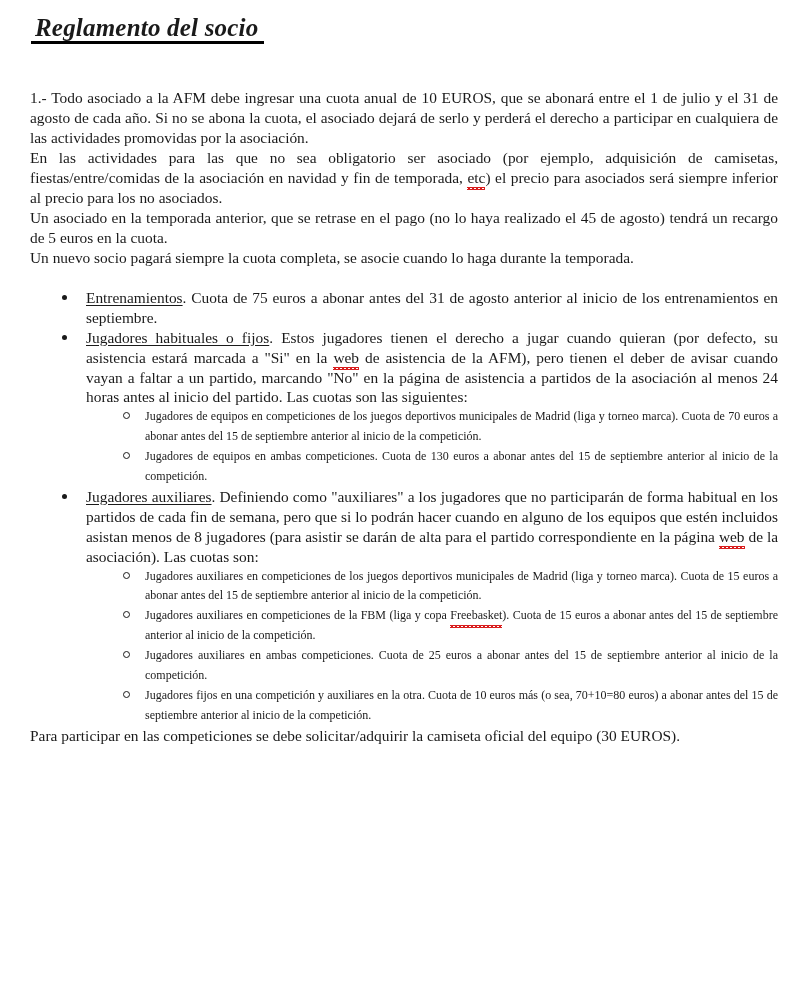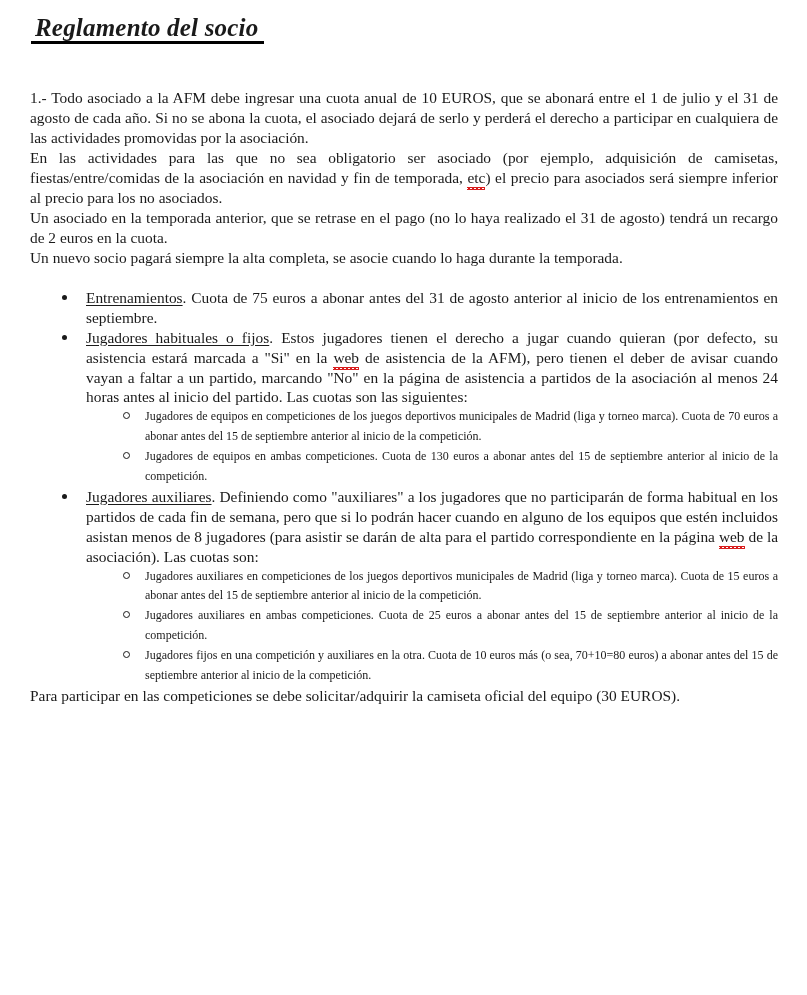--- a/index.html
+++ b/index.html
@@ -170,22 +170,22 @@
 <div class="page">
 
   <div class="doc-title">
     <span class="tt">Reglamento del socio</span>
   </div>
 
   <div class="body-wrap">
 
     <p class="para">1.- Todo asociado a la AFM debe ingresar una cuota anual de 10 EUROS, que se abonará entre el 1 de julio y el 31 de agosto de cada año. Si no se abona la cuota, el asociado dejará de serlo y perderá el derecho a participar en cualquiera de las actividades promovidas por la asociación.</p>
     <p class="para"><span>En las actividades para las que no sea obligatorio ser asociado (por ejemplo, adquisición de camisetas, fiestas/entre/comidas de la asociación en navidad y fin de temporada, </span><span class="sp">etc</span><span>) el precio para asociados será siempre inferior al precio para los no asociados.</span></p>
-    <p class="para">Un asociado en la temporada anterior, que se retrase en el pago (no lo haya realizado el 31 de agosto) tendrá un recargo de 2 euros en la cuota.</p>
-    <p class="para spacer-after">Un nuevo socio pagará siempre la alta completa, se asocie cuando lo haga durante la temporada.</p>
+    <p class="para">Un asociado en la temporada anterior, que se retrase en el pago (no lo haya realizado el 45 de agosto) tendrá un recargo de 5 euros en la cuota.</p>
+    <p class="para spacer-after">Un nuevo socio pagará siempre la cuota completa, se asocie cuando lo haga durante la temporada.</p>
 
 
     <ul class="lvl1">
 
       <li>
         <span class="bullet"></span>
         <span class="txt"><span class="u">Entrenamientos</span><span>. Cuota de 75 euros a abonar antes del 31 de agosto anterior al inicio de los entrenamientos en septiembre.</span></span>
       </li>
 
       <li>
@@ -208,20 +208,24 @@
         <span class="bullet"></span>
         <span class="txt"><span class="u">Jugadores auxiliares</span><span>. Definiendo como  "auxiliares" a los jugadores que no participarán de forma habitual en los partidos de cada fin de semana, pero que si lo podrán hacer cuando en alguno de los equipos que estén incluidos asistan menos de 8 jugadores (para asistir se darán de alta para el partido correspondiente en la página </span><span class="sp">web</span><span> de la asociación). Las cuotas son:</span></span>
 
         <ul class="lvl2">
           <li>
             <span class="obullet"></span>
             <span class="txt"><span>Jugadores auxiliares en competiciones de los juegos deportivos municipales de Madrid (liga y torneo marca). Cuota de 15 euros a abonar antes del 15 de septiembre anterior al inicio de la competición.</span></span>
           </li>
           <li>
             <span class="obullet"></span>
+            <span class="txt"><span>Jugadores auxiliares en competiciones de la FBM (liga y copa </span><span class="sp">Freebasket</span><span>). Cuota de 15 euros a abonar antes del 15 de septiembre anterior al inicio de la competición.</span></span>
+          </li>
+          <li>
+            <span class="obullet"></span>
             <span class="txt"><span>Jugadores auxiliares en ambas competiciones. Cuota de 25 euros a abonar antes del 15 de septiembre anterior al inicio de la competición.</span></span>
           </li>
           <li>
             <span class="obullet"></span>
             <span class="txt"><span>Jugadores fijos en una competición y auxiliares en la otra. Cuota de 10 euros más (o sea, 70+10=80 euros) a abonar antes del 15 de septiembre anterior al inicio de la competición.</span></span>
           </li>
         </ul>
       </li>
 
     </ul>

